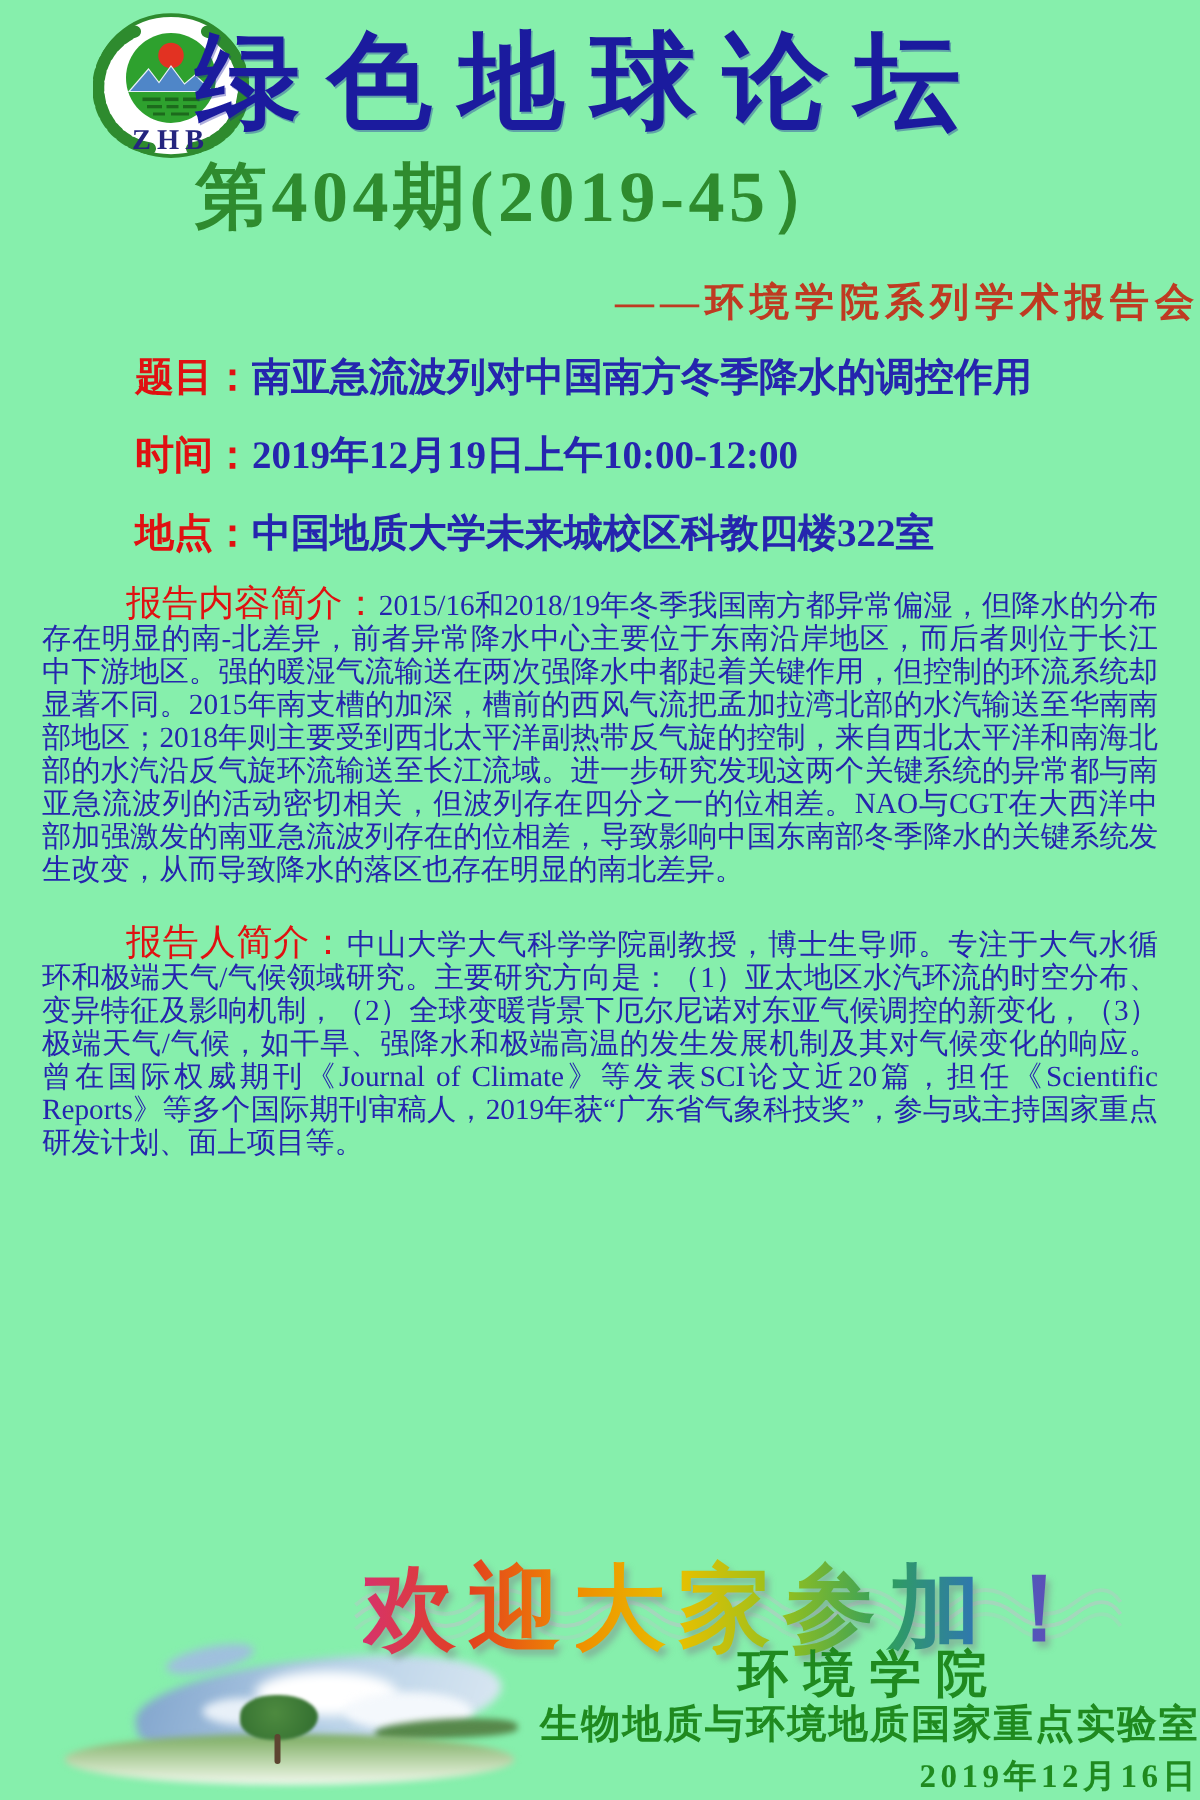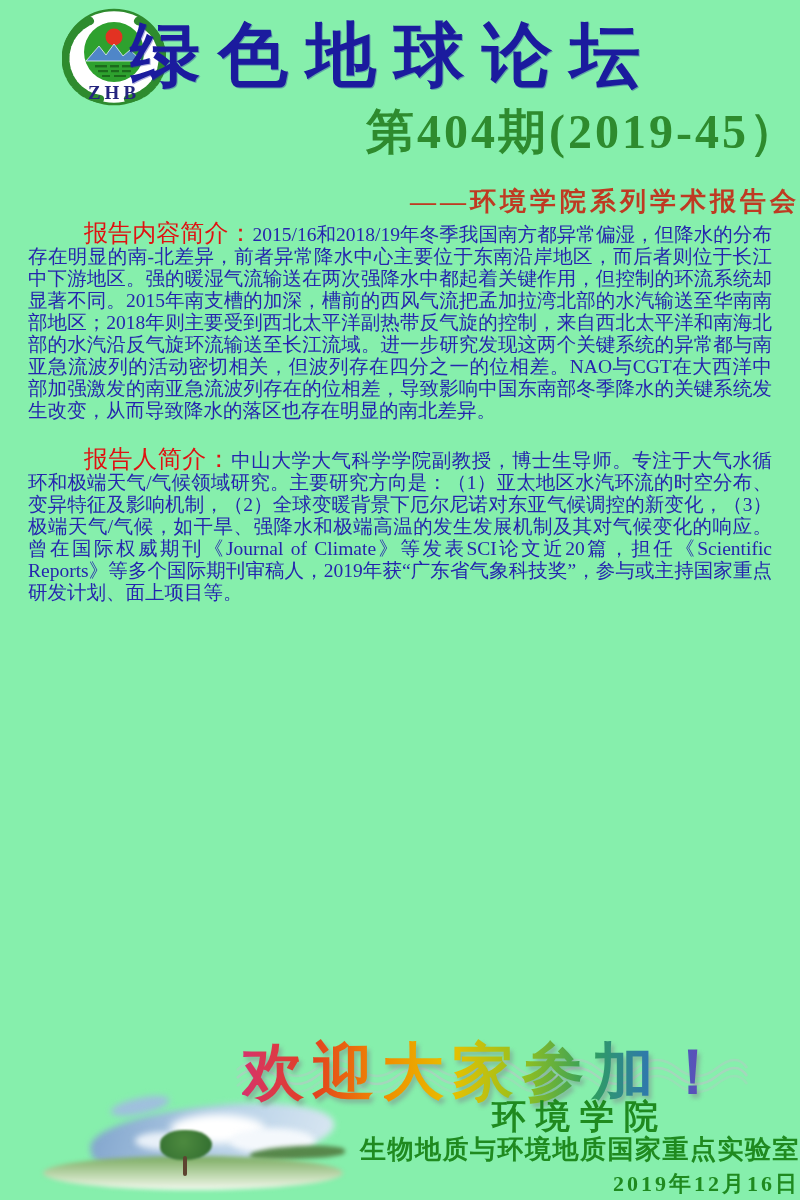--- a/index.html
+++ b/index.html
@@ -10,21 +10,21 @@
   
   .header{position:relative;height:222px;}
   .logo{position:absolute;left:62px;top:8px;width:104px;height:98px;}
   .forum-title{
     position:absolute;left:130px;top:6px;width:670px;text-align:left;
     font-size:70px;font-weight:bold;letter-spacing:18px;line-height:100px;
     color:var(--title-blue,#1b1b9e);white-space:nowrap;
     text-shadow:1px 1px 0 rgba(27,27,158,.35);
   }
   .issue-line{
-    position:absolute;left:130px;top:100px;width:670px;text-align:right;
+    position:absolute;left:130px;top:100px;width:670px;text-align:left;
     font-size:48px;font-weight:bold;letter-spacing:3px;line-height:64px;
     color:var(--issue-green,#2e8b2e);white-space:nowrap;
   }
   .subtitle{
     position:absolute;left:180px;top:184px;width:620px;text-align:right;
     font-size:26px;font-weight:bold;letter-spacing:4px;
     color:var(--subtitle-red,#bf3a22);white-space:nowrap;
   }
   
   .content{padding:0 28px;color:var(--body-blue,#2525ae);}
@@ -108,20 +108,31 @@
         <text x="52" y="91" text-anchor="middle" font-size="19" font-weight="bold" letter-spacing="4" fill="#24247e" font-family="Liberation Serif, serif">ZHB</text>
       </svg>
     </div>
     <div class="forum-title">绿色地球论坛</div>
     <div class="issue-line">第404期(2019-45）</div>
     <div class="subtitle">——环境学院系列学术报告会</div>
   </div>
 
   <div class="content">
 
+    <div class="details">
+      <div class="detail-row">
+        <span class="detail-label">题目：</span><span class="detail-value">南亚急流波列对中国南方冬季降水的调控作用</span>
+      </div>
+      <div class="detail-row">
+        <span class="detail-label">时间：</span><span class="detail-value">2019年12月19日上午10:00-12:00</span>
+      </div>
+      <div class="detail-row">
+        <span class="detail-label">地点：</span><span class="detail-value">中国地质大学未来城校区科教四楼322室</span>
+      </div>
+    </div>
 
     <p class="section"><span class="red-label">报告内容简介：</span><span>2015/16和2018/19年冬季我国南方都异常偏湿，但降水的分布存在明显的南-北差异，前者异常降水中心主要位于东南沿岸地区，而后者则位于长江中下游地区。强的暖湿气流输送在两次强降水中都起着关键作用，但控制的环流系统却显著不同。2015年南支槽的加深，槽前的西风气流把孟加拉湾北部的水汽输送至华南南部地区；2018年则主要受到西北太平洋副热带反气旋的控制，来自西北太平洋和南海北部的水汽沿反气旋环流输送至长江流域。进一步研究发现这两个关键系统的异常都与南亚急流波列的活动密切相关，但波列存在四分之一的位相差。NAO与CGT在大西洋中部加强激发的南亚急流波列存在的位相差，导致影响中国东南部冬季降水的关键系统发生改变，从而导致降水的落区也存在明显的南北差异。</span></p>
 
     <p class="section speaker"><span class="red-label">报告人简介：</span><span>中山大学大气科学学院副教授，博士生导师。专注于大气水循环和极端天气/气候领域研究。主要研究方向是：（1）亚太地区水汽环流的时空分布、变异特征及影响机制，（2）全球变暖背景下厄尔尼诺对东亚气候调控的新变化，（3）极端天气/气候，如干旱、强降水和极端高温的发生发展机制及其对气候变化的响应。曾在国际权威期刊《Journal of Climate》等发表SCI论文近20篇，担任《Scientific Reports》等多个国际期刊审稿人，2019年获“广东省气象科技奖”，参与或主持国家重点研发计划、面上项目等。</span></p>
   </div>
 
   <div class="landscape">
     <div class="ls-wisp"></div>
     <div class="ls-sky"></div>
     <div class="ls-cloud1"></div>

